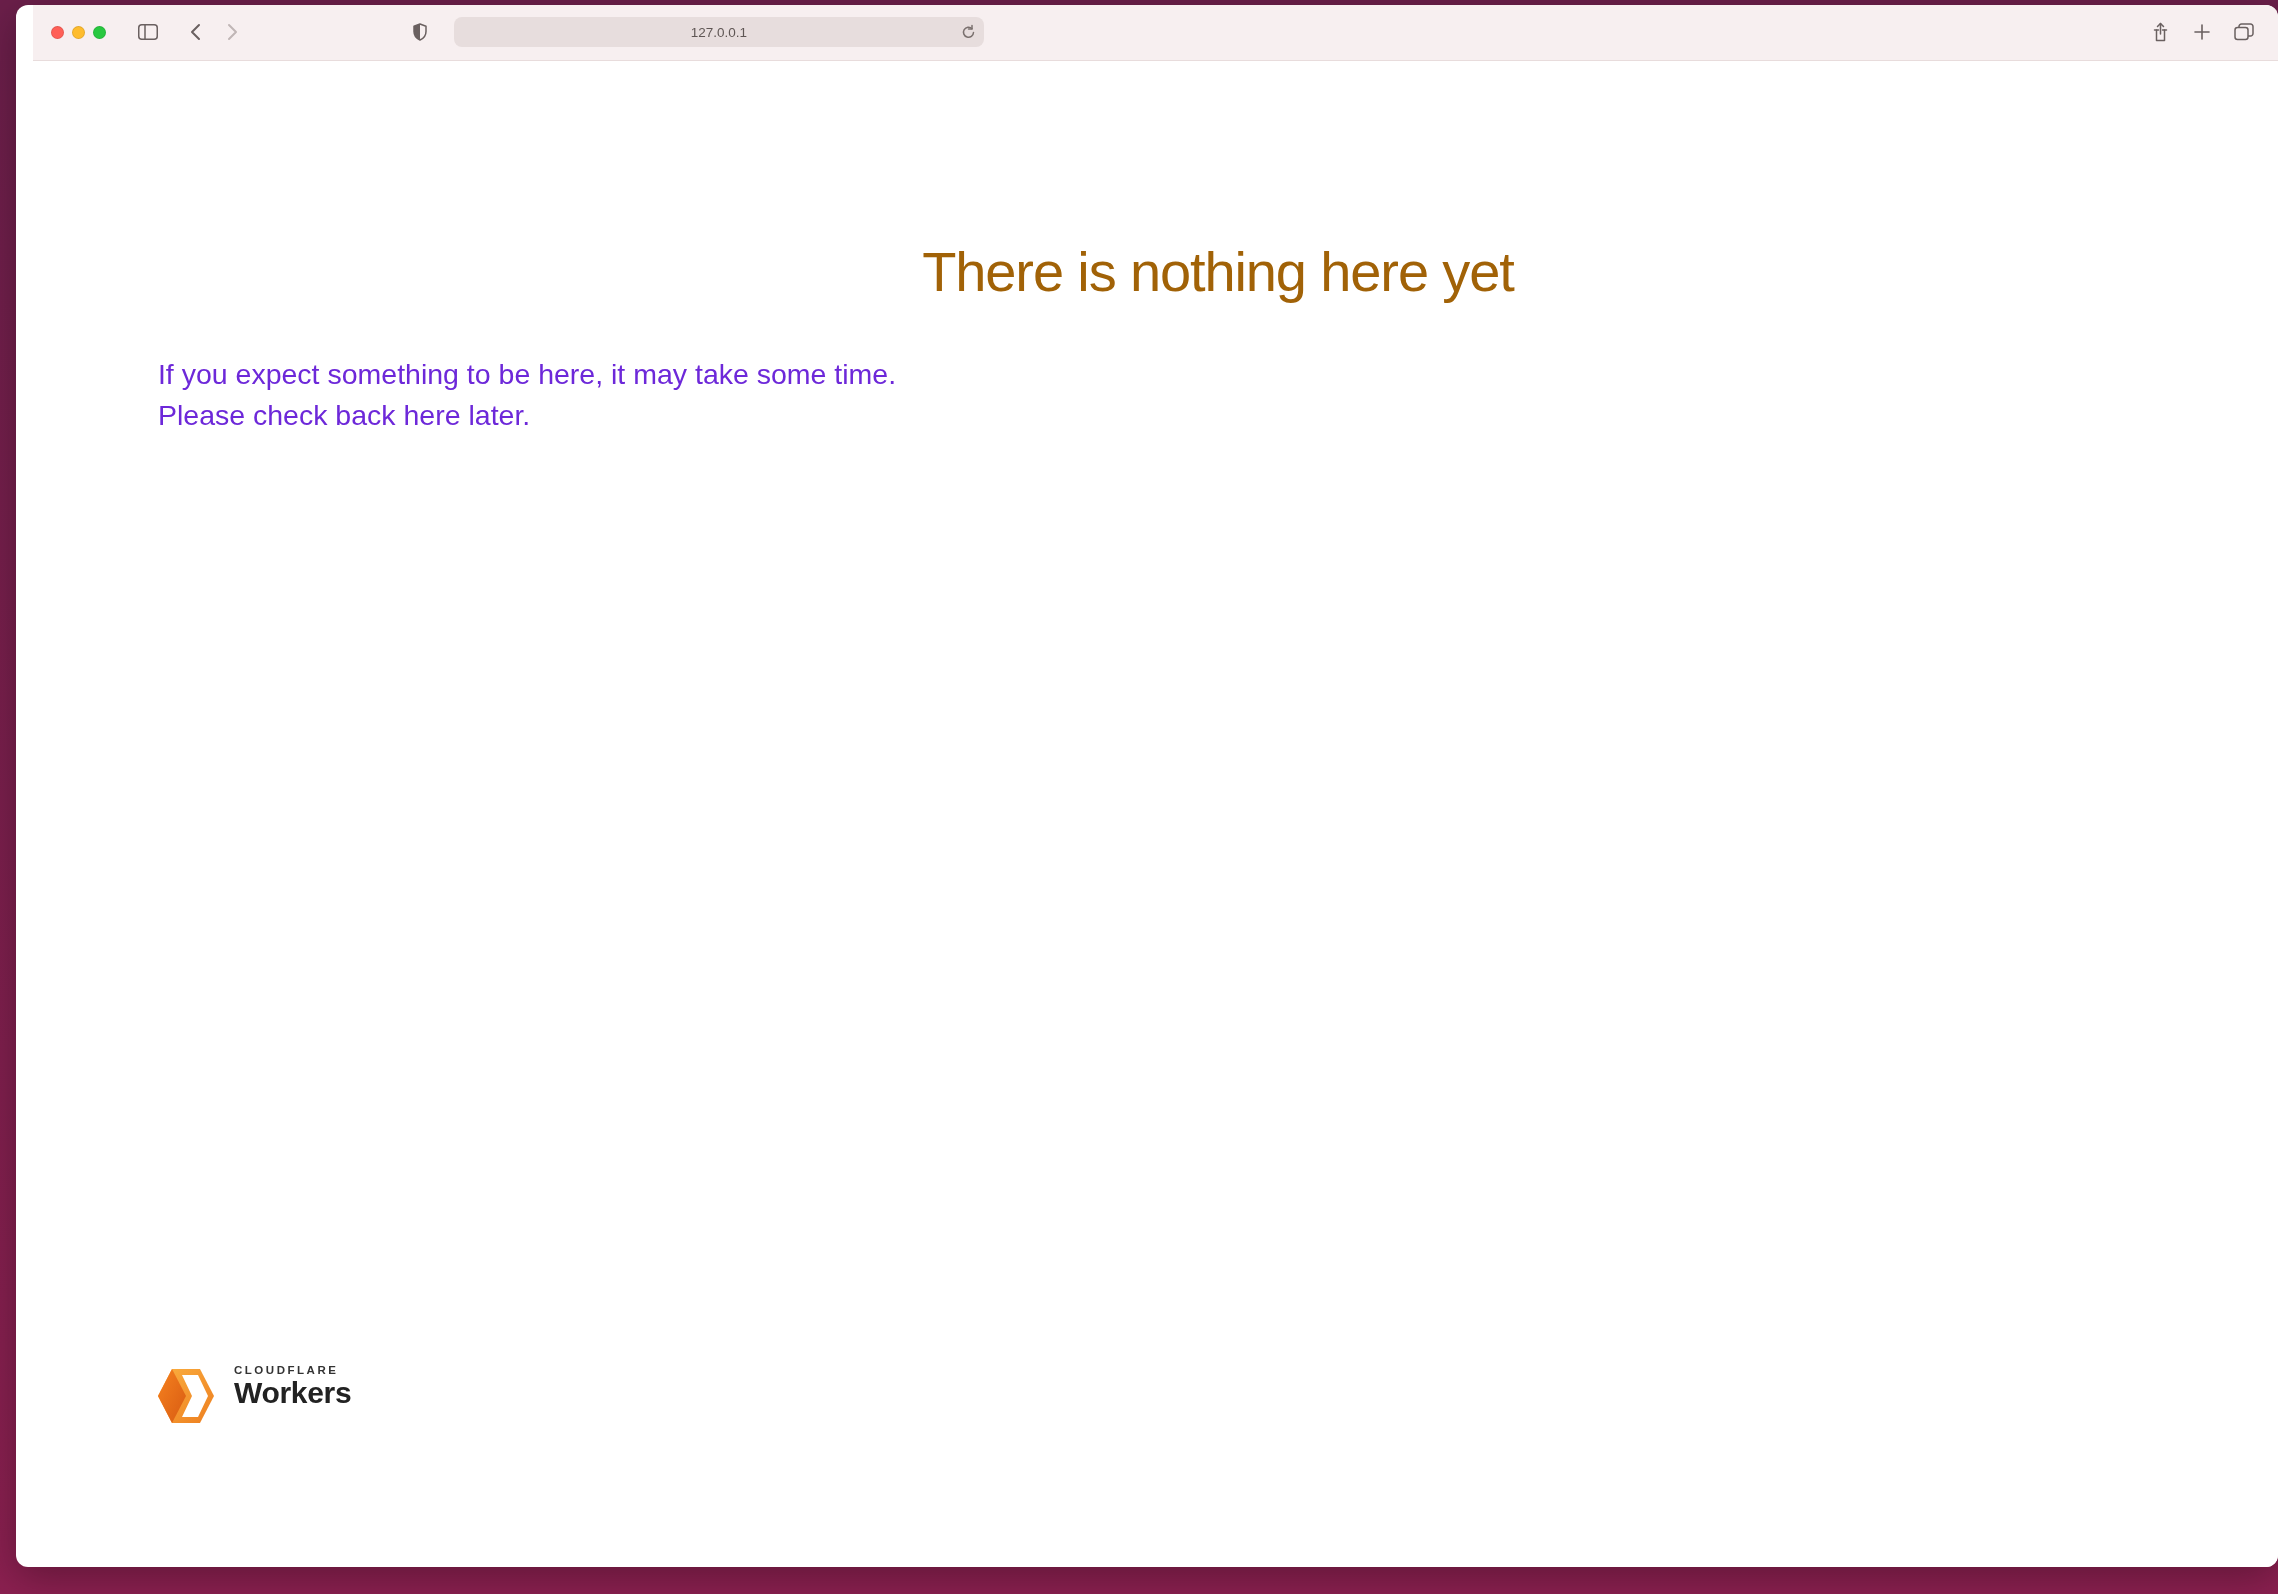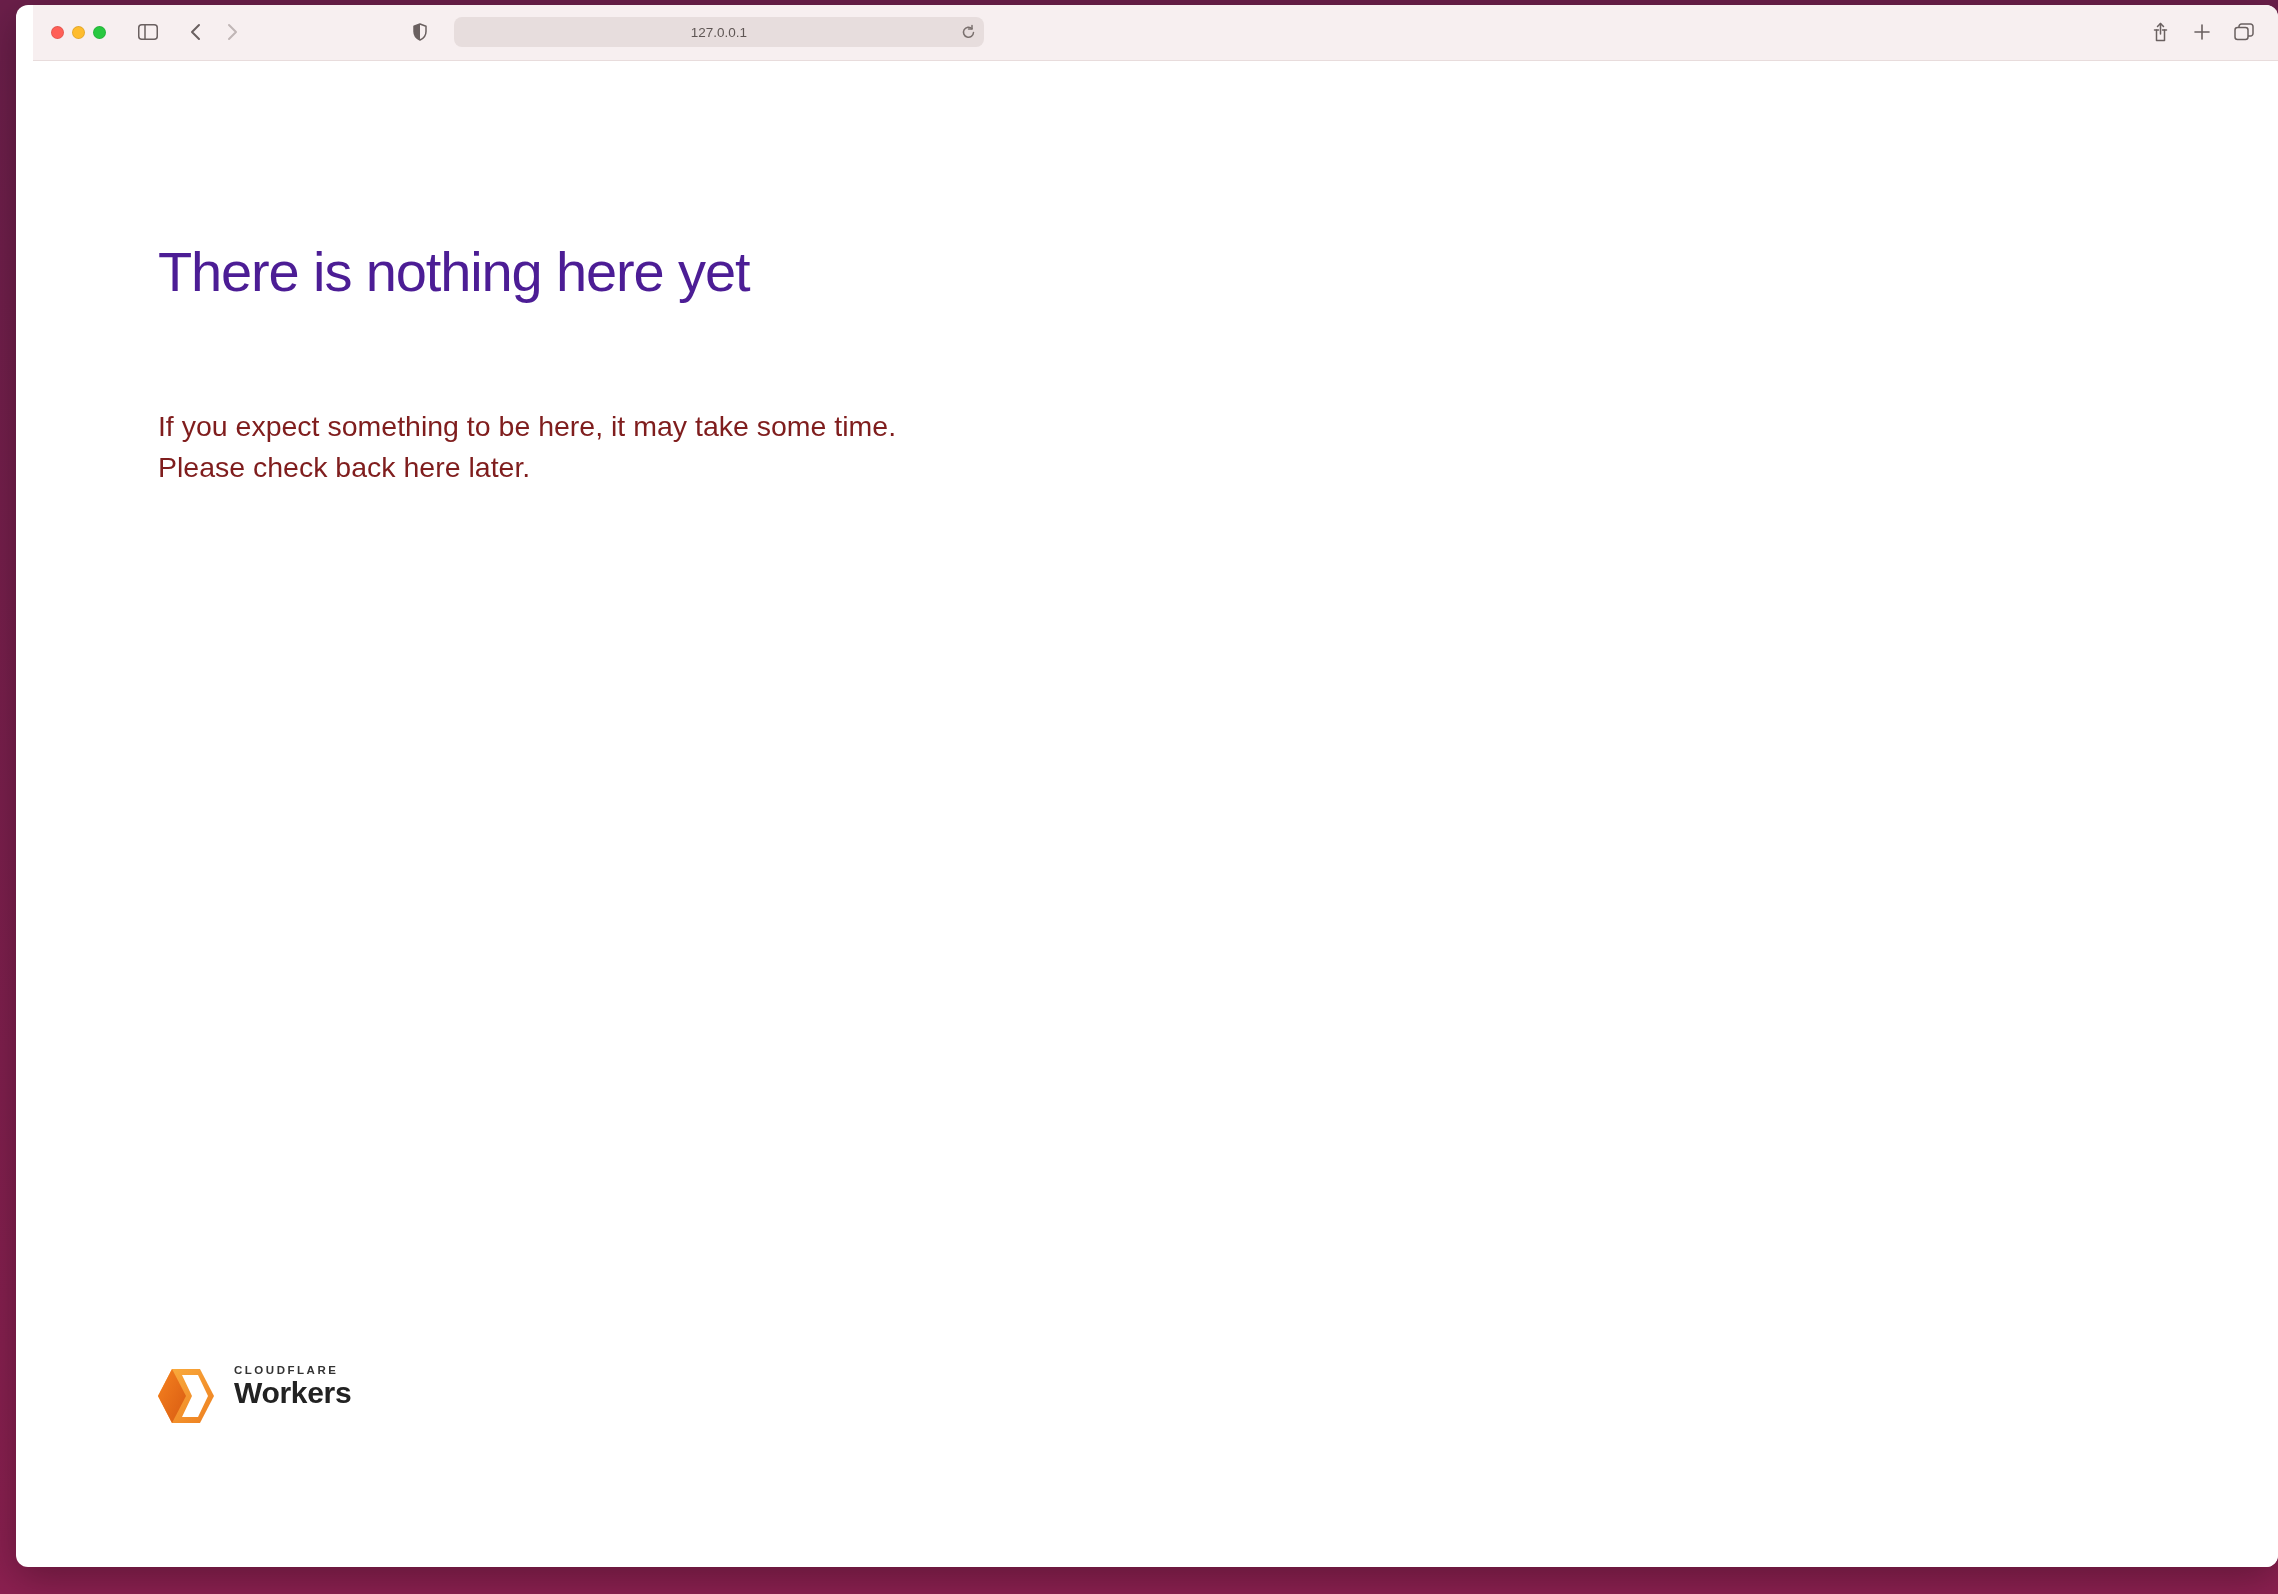--- a/index.html
+++ b/index.html
@@ -96,29 +96,30 @@
     .content {
       flex: 1;
       background: #ffffff;
       position: relative;
       padding: 180px 0 0 125px;
     }
     
     .heading {
       font-size: 56px;
       font-weight: 500;
-      color: #4c1d95;
+      color: #a16207;
       letter-spacing: -0.02em;
       line-height: 1.1;
+      text-align: center;
     }
     
     .message {
-      margin-top: 104px;
+      margin-top: 52px;
       font-size: 28.5px;
-      color: #7f1d1d;
+      color: #6d28d9;
       line-height: 1.45;
       font-weight: 400;
     }
     
     .logo-block {
       position: absolute;
       left: 125px;
       bottom: 140px;
       display: flex;
       gap: 18px;

